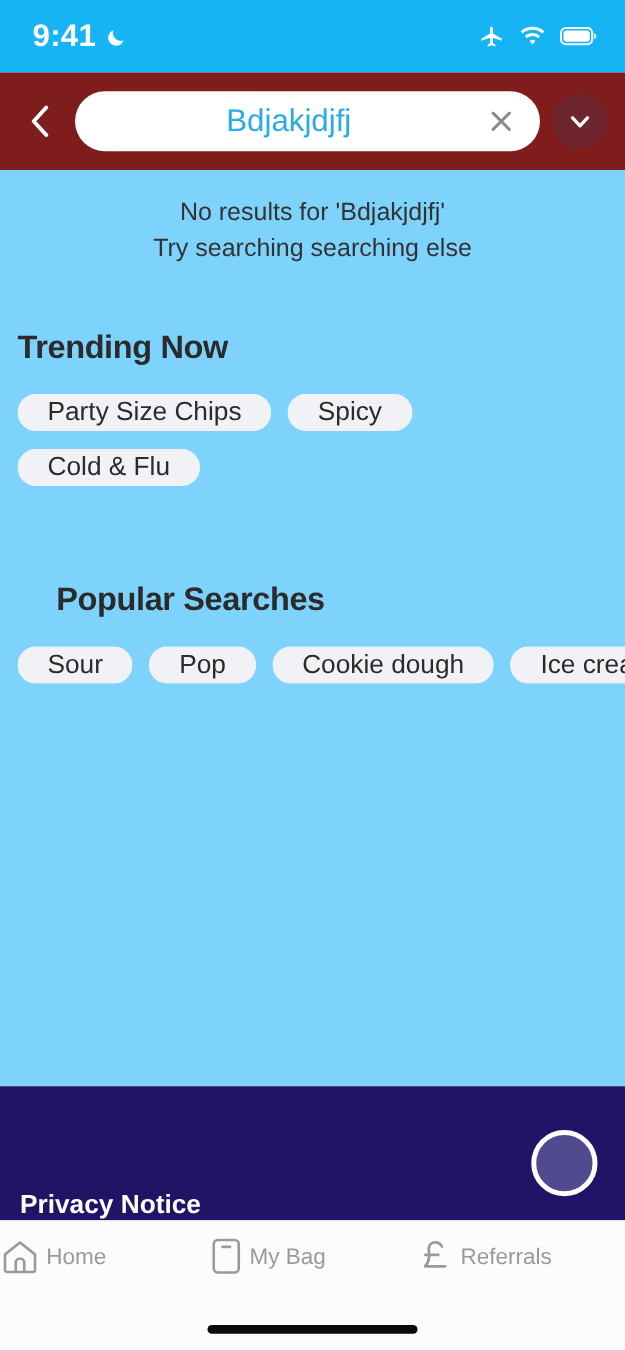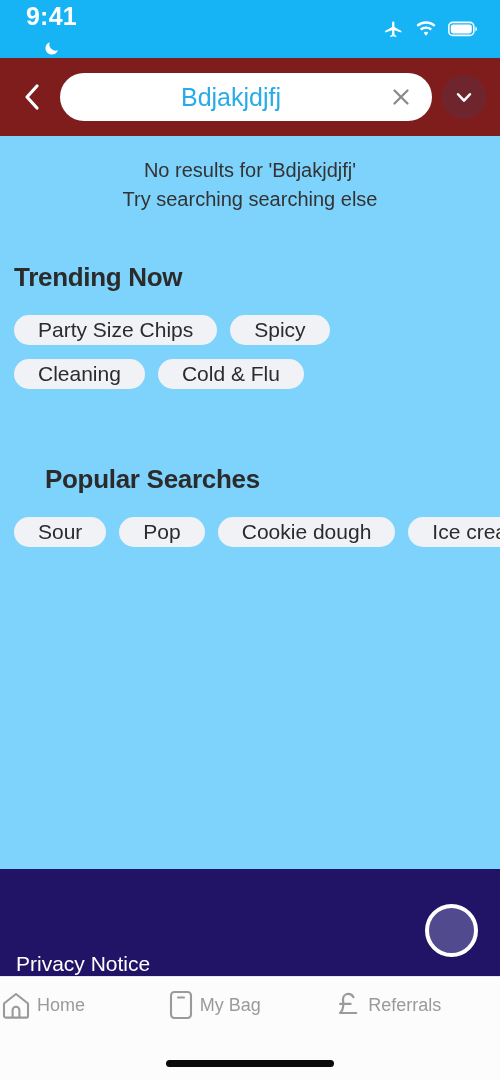--- a/index.html
+++ b/index.html
@@ -23,21 +23,20 @@
     display: flex;
     align-items: center;
     justify-content: space-between;
     padding: 0 22px 0 26px;
     color: #ffffff;
   }
   .status-left {
     display: flex;
     align-items: center;
     gap: 7px;
-    flex-direction: column;
   }
   .status-time {
     font-size: 25px;
     font-weight: bold;
     letter-spacing: 0.2px;
   }
   .moon-icon {
     width: 17px;
     height: 17px;
     display: block;
@@ -174,20 +173,21 @@
 
   
   .purple-footer {
     position: absolute;
     left: 0;
     right: 0;
     top: 869px;
     height: 107px;
     background: #211366;
     overflow: hidden;
+    font-weight: bold;
   }
   .privacy-link {
     position: absolute;
     left: 16px;
     top: 83px;
     color: #ffffff;
     font-size: 21px;
     cursor: pointer;
     white-space: nowrap;
   }
@@ -301,21 +301,20 @@
     <div>Try searching searching else</div>
   </div>
 
   <div class="section-title trending-title">Trending Now</div>
   <div class="chip-rows" id="trending-chips">
       <div class="chip-row">
         <div class="chip">Party Size Chips</div>
         <div class="chip">Spicy</div>
       </div>
       <div class="chip-row">
-        <div class="chip">Cleaning</div>
         <div class="chip">Cold &amp; Flu</div>
       </div>
     </div>
 
   <div class="section-title popular-title">Popular Searches</div>
   <div class="chip-rows" id="popular-chips">
       <div class="chip-row">
         <div class="chip">Sour</div>
         <div class="chip">Pop</div>
         <div class="chip">Cookie dough</div>

